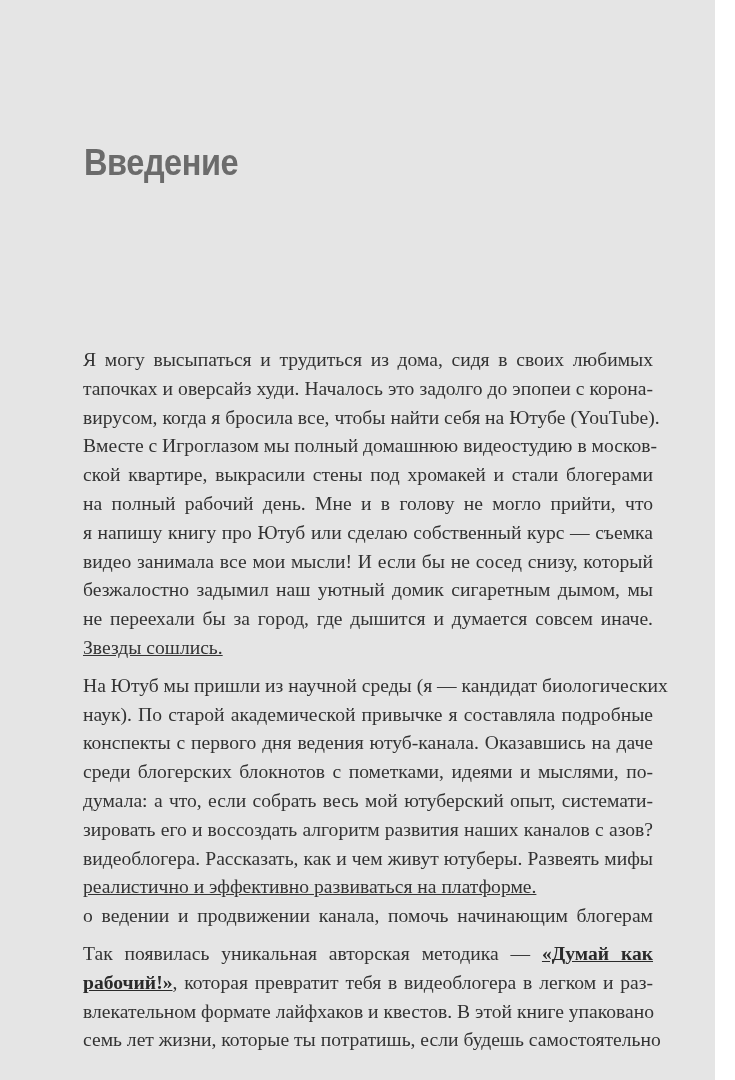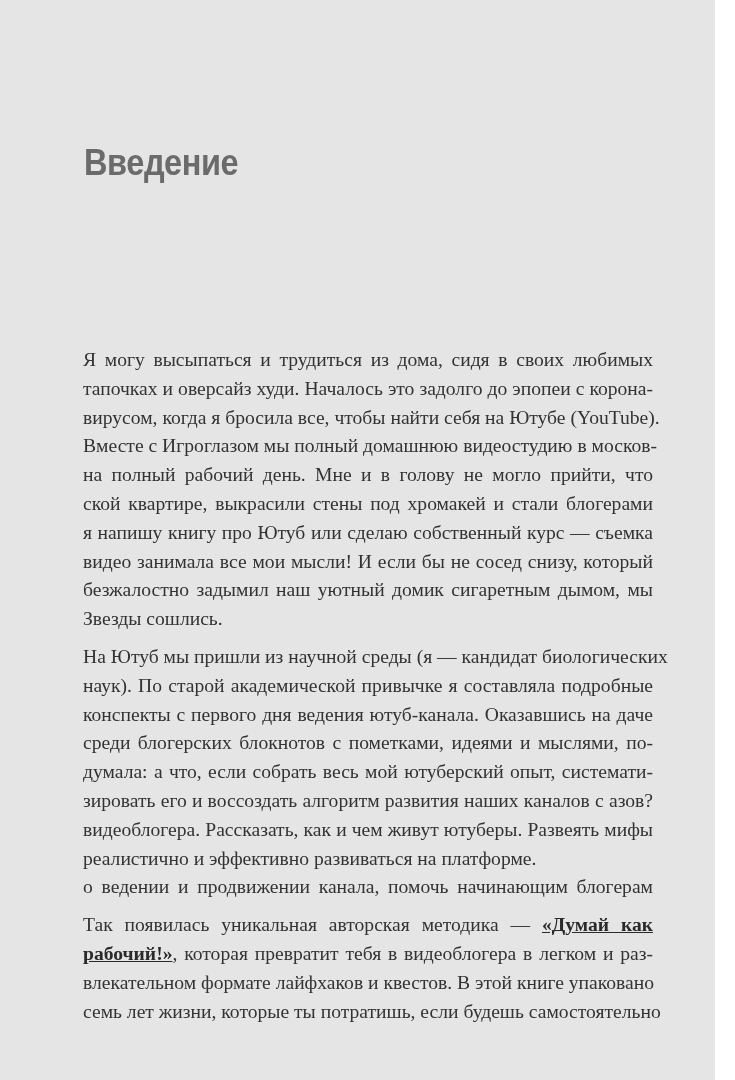--- a/index.html
+++ b/index.html
@@ -43,44 +43,46 @@
       text-align-last: left;
     }
     .line {
       display: block;
       text-align: justify;
       text-align-last: justify;
       white-space: nowrap;
     }
     .line.last {
       text-align-last: left;
+      text-decoration: underline;
     }
     .bold {
       font-weight: bold;
       color: #2a2a2a;
       text-decoration: underline;
     }
   </style>
 </head>
 <body>
 
 <div class="page">
   <h1 class="chapter-title">Введение</h1>
 
   <div class="body-text">
     <p>
       <span class="line">Я могу высыпаться и трудиться из дома, сидя в своих любимых</span>
       <span class="line">тапочках и оверсайз худи. Началось это задолго до эпопеи с корона-</span>
       <span class="line">вирусом, когда я бросила все, чтобы найти себя на Ютубе (YouTube).</span>
       <span class="line">Вместе с Игроглазом мы полный домашнюю видеостудию в москов-</span>
+      <span class="line">ской квартире, выкрасили стены под хромакей и стали блогерами</span>
       <span class="line">на полный рабочий день. Мне и в голову не могло прийти, что</span>
-      <span class="line">ской квартире, выкрасили стены под хромакей и стали блогерами</span>
       <span class="line">я напишу книгу про Ютуб или сделаю собственный курс — съемка</span>
       <span class="line">видео занимала все мои мысли! И если бы не сосед снизу, который</span>
       <span class="line">безжалостно задымил наш уютный домик сигаретным дымом, мы</span>
+      <span class="line">не переехали бы за город, где дышится и думается совсем иначе.</span>
       <span class="line last">Звезды сошлись.</span>
     </p>
 
     <p>
       <span class="line">На Ютуб мы пришли из научной среды (я — кандидат биологических</span>
       <span class="line">наук). По старой академической привычке я составляла подробные</span>
       <span class="line">конспекты с первого дня ведения ютуб-канала. Оказавшись на даче</span>
       <span class="line">среди блогерских блокнотов с пометками, идеями и мыслями, по-</span>
       <span class="line">думала: а что, если собрать весь мой ютуберский опыт, системати-</span>
       <span class="line">зировать его и воссоздать алгоритм развития наших каналов с азов?</span>

